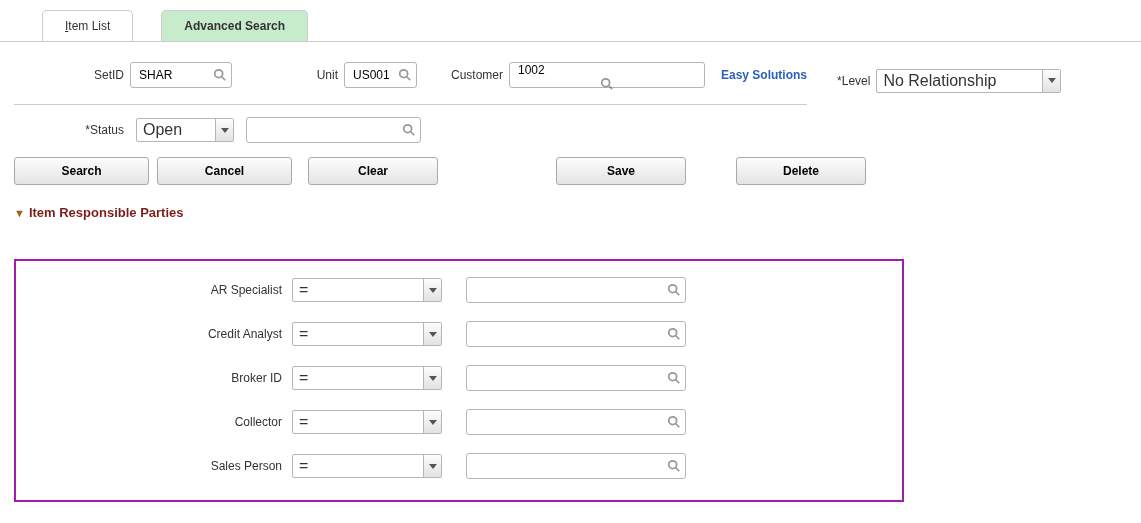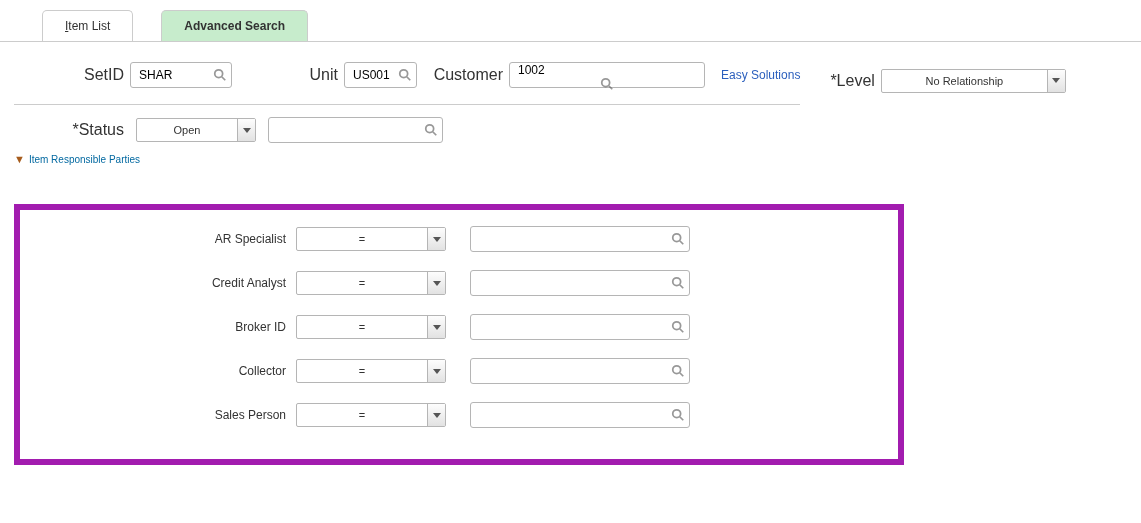--- a/index.html
+++ b/index.html
@@ -49,21 +49,21 @@
       border-bottom: 1px solid #ccc;
       max-width: 890px;
     }
     .row2 {
       display: flex;
       align-items: center;
       gap: 12px;
       padding: 12px 0 10px 0;
     }
     .label {
-      font-size: 16px;
+      font-size: 12px;
       color: #333;
       text-align: right;
       white-space: nowrap;
     }
     .lookup {
       display: flex;
       align-items: center;
       border: 1px solid #b5b5b5;
       border-radius: 3px;
       background: #fff;
@@ -89,22 +89,21 @@
       display: flex;
       align-items: center;
       border: 1px solid #b5b5b5;
       border-radius: 2px;
       height: 24px;
       background: #fff;
     }
     .dropdown .dd-text {
       flex: 1;
       padding: 0 6px;
-      font-size: 11px;
-      text-align: center;
+      font-size: 16px;
     }
     .dropdown .dd-btn {
       width: 18px;
       height: 100%;
       background: linear-gradient(#fdfdfd, #e2e2e2);
       border-left: 1px solid #b5b5b5;
       display: flex;
       align-items: center;
       justify-content: center;
       cursor: pointer;
@@ -144,27 +143,27 @@
       align-items: center;
       gap: 4px;
       cursor: pointer;
       margin: 0 0 4px 0;
     }
     .section-header .tri {
       color: #a65c1c;
       font-size: 11px;
     }
     .section-title {
-      color: #0369a1;
-      font-weight: normal;
-      font-size: 10px;
+      color: #7f1d1d;
+      font-weight: bold;
+      font-size: 13px;
     }
     .section-box {
-      border: 6px solid #a21caf;
-      padding: 16px 16px 25px 16px;
+      border: 2px solid #a21caf;
+      padding: 16px 16px 15px 16px;
       max-width: 890px;
       margin-top: 39px;
     }
     .party-row {
       display: flex;
       align-items: center;
       margin-bottom: 18px;
     }
     .party-label {
       width: 260px;
@@ -212,46 +211,53 @@
 
       <div class="label" style="width:80px;">Customer</div>
       <div class="lookup" style="width:196px;flex-direction:column;">
         <input value="1002" style="">
         <svg class="mag" viewBox="0 0 16 16">
             <circle cx="6.5" cy="6.5" r="4.5"></circle>
             <line x1="10" y1="10" x2="14" y2="14"></line>
           </svg>
       </div>
 
-      <a class="link" style="margin-left:10px;">Easy Solutions</a>
+      <a class="link" style="margin-left:10px;font-weight:bold;">Easy Solutions</a>
     </div>
 
     <div class="label" style="margin-left:30px;">*Level</div>
     <div class="dropdown" style="width:185px; margin-left:6px;">
       <div class="dd-text">No Relationship</div>
       <div class="dd-btn"></div>
     </div>
   </div>
 
   <div class="row2">
     <div class="label" style="width:110px;">*Status</div>
-    <div class="dropdown" style="width:120px;">
+    <div class="dropdown" style="width:98px;">
       <div class="dd-text">Open</div>
       <div class="dd-btn"></div>
     </div>
 
     <div class="lookup" style="width:175px;">
       <input value="" style="">
       <svg class="mag" viewBox="0 0 16 16">
           <circle cx="6.5" cy="6.5" r="4.5"></circle>
           <line x1="10" y1="10" x2="14" y2="14"></line>
         </svg>
     </div>
   </div>
 
+  <div class="buttons-row">
+    <button class="btn">Search</button>
+    <button class="btn">Cancel</button>
+    <button class="btn" style="margin-left:8px; width:130px;">Clear</button>
+    <button class="btn" style="margin-left:110px; width:130px;">Save</button>
+    <button class="btn" style="margin-left:42px; width:130px;">Delete</button>
+  </div>
 
   <div class="section-header">
     <span class="tri">▼</span>
     <span class="section-title">Item Responsible Parties</span>
   </div>
 
   <div class="section-box">
     <div class="party-row">
       <div class="party-label">AR Specialist</div>
       <div class="dropdown op-dd">

